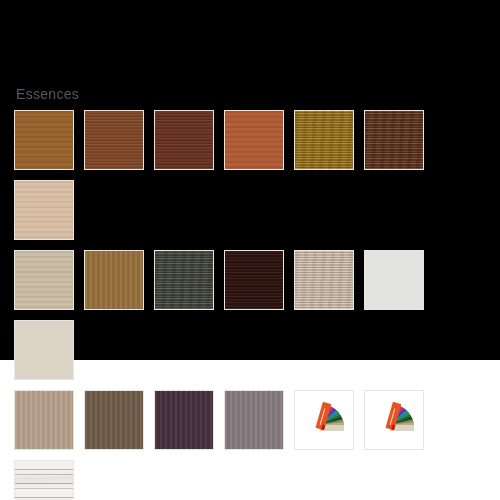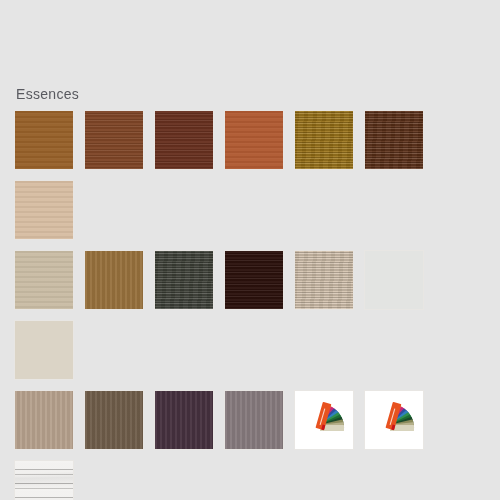--- a/index.html
+++ b/index.html
@@ -9,22 +9,22 @@
   }
   body {
     width: 500px;
     height: 500px;
     overflow: hidden;
     font-family: "Liberation Sans", sans-serif;
     position: relative;
   }
   #page {
     width: 500px;
-    height: 500px;
-    background: #e5e5e5;
+    height: 360px;
+    background: #000000;
     position: relative;
     box-sizing: border-box;
   }
   #section-title {
     position: absolute;
     left: 16px;
     top: 85px;
     font-size: 14px;
     font-weight: 400;
     color: #58595f;

